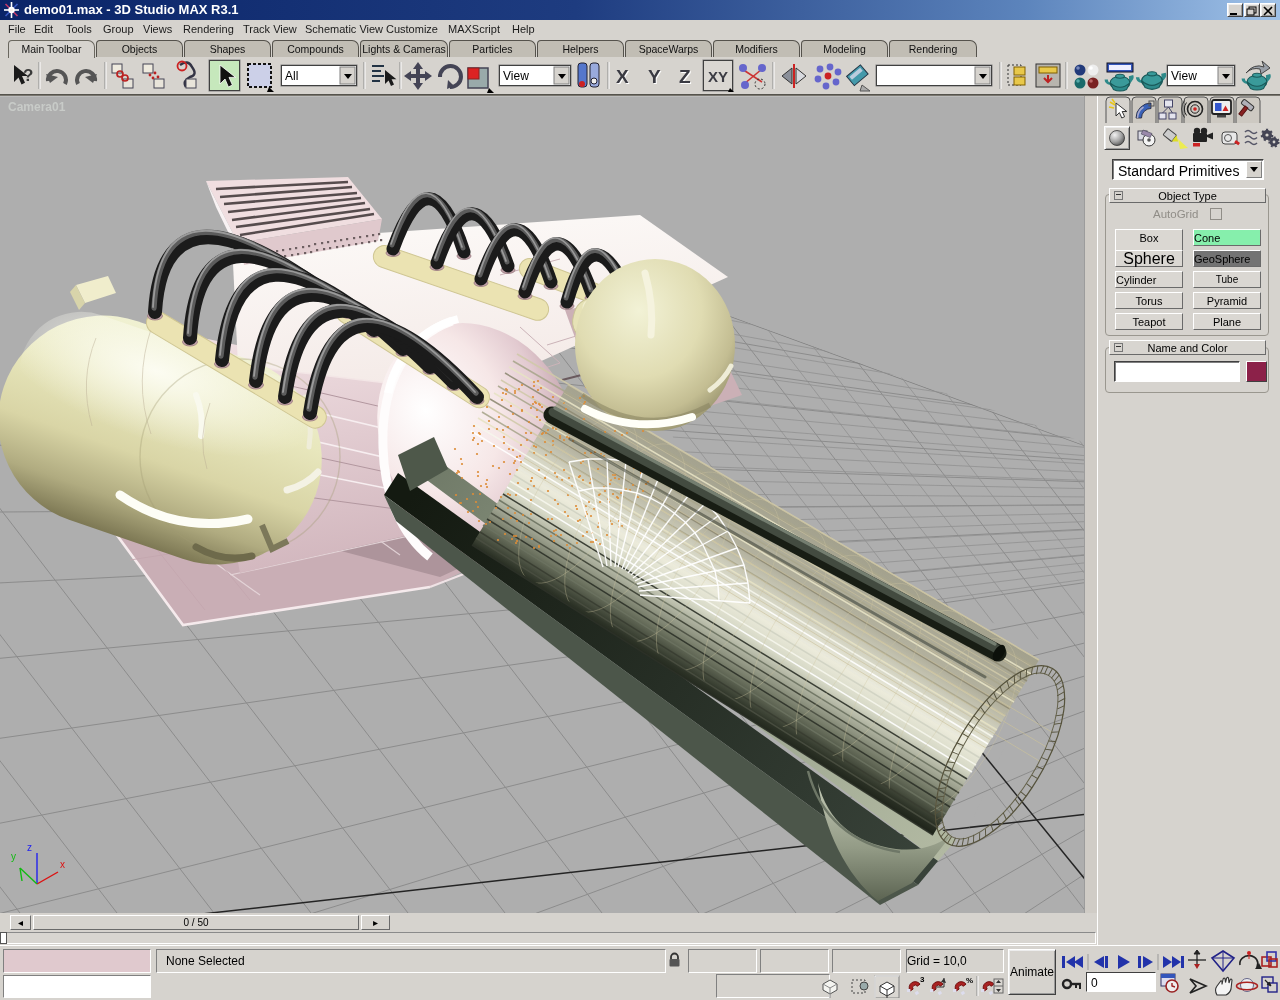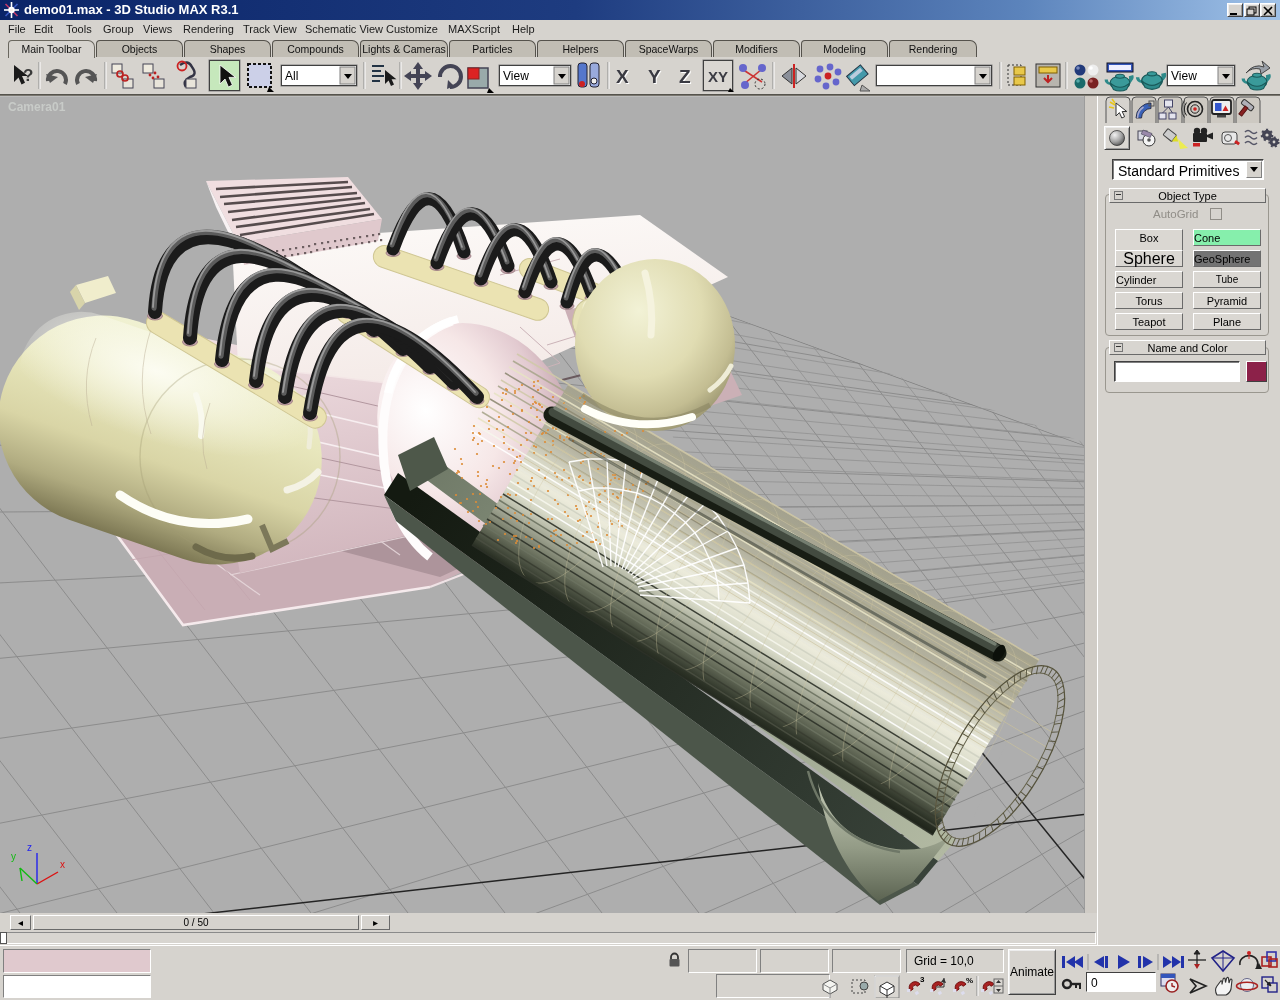--- a/index.html
+++ b/index.html
@@ -1296,28 +1296,29 @@
     <div class="tlbtn raise" style="left:33px;width:326px">0 / 50</div>
     <div class="tlbtn raise" style="left:361px;width:29px">▸</div>
   </div>
   <div id="trackbar" class="abs">
       <div id="trackin"></div>
       <div class="abs" style="left:0;top:1px;width:7px;height:12px;background:#fff;border:1px solid #555"></div>
     </div>
   <div id="status" class="abs">
       <div class="abs" style="left:3px;top:3px;width:148px;height:24px;background:#e0c9ce;border:1px solid #808080;border-bottom-color:#fff;border-right-color:#fff"></div>
       <div class="abs" style="left:3px;top:29px;width:148px;height:23px;background:#fff;border:1px solid #808080;border-bottom-color:#fff;border-right-color:#fff"></div>
+      <div class="fld" style="left:156px;top:3px;width:510px"><span style="margin-left:9px">None Selected</span></div>
       <svg class="ico" style="left:668px;top:6px" width="13" height="16" viewBox="0 0 13 16">
         <path d="M3 7 L3 5 a3.5 3.5 0 0 1 7 0 L10 7" fill="none" stroke="#333" stroke-width="1.8"></path>
         <rect x="1.5" y="7" width="10" height="7.5" rx="1" fill="#555"></rect>
       </svg>
       <div class="fld" style="left:688px;top:3px;width:69px"></div>
       <div class="fld" style="left:760px;top:3px;width:69px"></div>
       <div class="fld" style="left:832px;top:3px;width:69px"></div>
-      <div class="fld" style="left:906px;top:3px;width:98px"><span style="margin-left:7px">Grid = 10,0</span></div>
+      <div class="fld" style="left:906px;top:3px;width:98px"><span style="">Grid = 10,0</span></div>
       <div class="fld" style="left:716px;top:28px;width:114px"></div>
       <svg class="ico" style="left:818px;top:28px" width="190" height="24" viewBox="0 0 190 24">
         <path d="M5 10 l7-4 l7 4 l0 6 l-7 4 l-7-4 z" fill="#f4f4f0" stroke="#555"></path>
         <path d="M5 10 l7 4 l7-4 M12 14 l0 10" stroke="#888" fill="none"></path>
         <rect x="34" y="6" width="13" height="13" fill="none" stroke="#444" stroke-dasharray="2 2"></rect>
         <circle cx="46" cy="12" r="4" fill="#9aa" stroke="#444"></circle>
         <rect x="57" y="2" width="24" height="22" fill="#dad7d2" stroke="#808080" style="stroke-width:1"></rect>
         <line x1="57" y1="2" x2="81" y2="2" stroke="#fff"></line>
         <line x1="57" y1="2" x2="57" y2="24" stroke="#fff"></line>
         <path d="M62 12 l7-4 l7 4 l0 6 l-7 4 l-7-4 z" fill="#fff" stroke="#333"></path>

